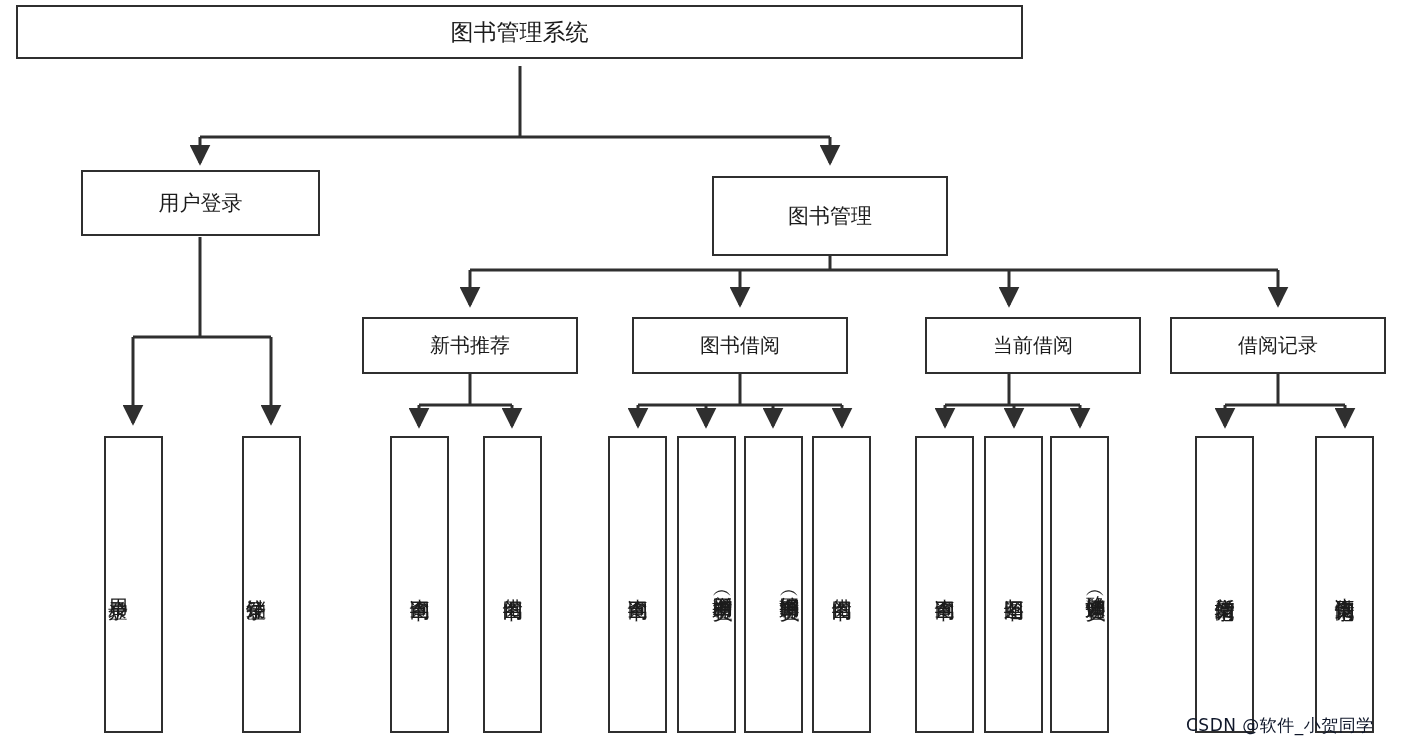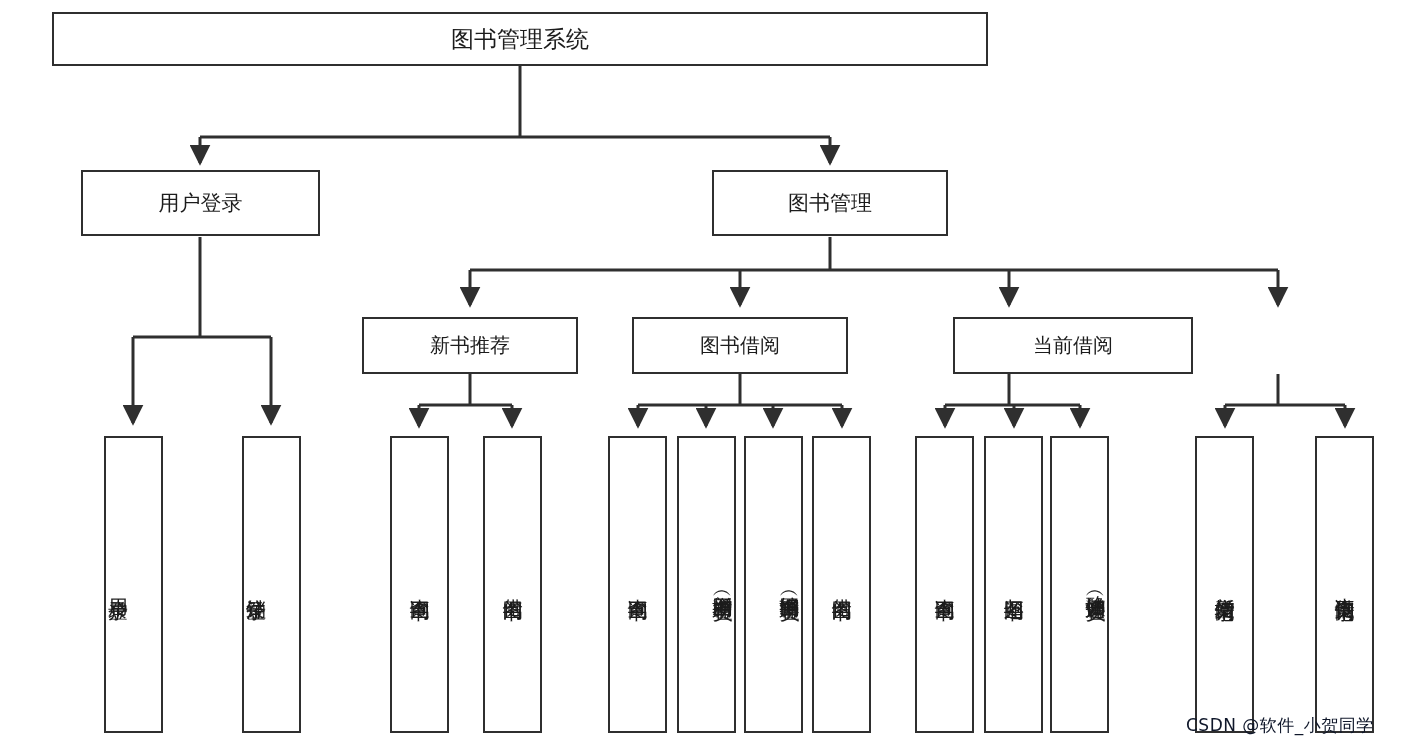--- a/index.html
+++ b/index.html
@@ -127,39 +127,42 @@
       <path d="M 1014 405 L 1014 426" marker-end="url(#arrow)"></path>
       <path d="M 1080 405 L 1080 426" marker-end="url(#arrow)"></path>
 
       <path d="M 1278 374 L 1278 405"></path>
       <path d="M 1225 405 L 1345 405"></path>
       <path d="M 1225 405 L 1225 426" marker-end="url(#arrow)"></path>
       <path d="M 1345 405 L 1345 426" marker-end="url(#arrow)"></path>
     </g>
   </svg>
 
-  <div class="node root" style="left:16px; top:12px; width:936px; height:54px;margin-left:36px;">
+  <div class="node root" style="left:16px; top:5px; width:1007px; height:54px;">
     <span class="label">图书管理系统</span>
   </div>
 
   <div class="node level2" style="left:81px; top:170px; width:239px; height:66px;">
     <span class="label">用户登录</span>
   </div>
-  <div class="node level2" style="left:712px; top:170px; width:236px; height:66px;font-family:Liberation Serif, serif;">
+  <div class="node level2" style="left:712px; top:176px; width:236px; height:80px;font-family:Liberation Serif, serif;">
     <span class="label">图书管理</span>
   </div>
 
   <div class="node level3" style="left:362px; top:317px; width:216px; height:57px;">
     <span class="label">新书推荐</span>
   </div>
   <div class="node level3" style="left:632px; top:317px; width:216px; height:57px;justify-content:center;">
     <span class="label">图书借阅</span>
   </div>
-  <div class="node level3" style="left:953px; top:317px; width:240px; height:57px;">
+  <div class="node level3" style="left:925px; top:317px; width:216px; height:57px;">
     <span class="label">当前借阅</span>
+  </div>
+  <div class="node level3" style="left:1170px; top:317px; width:216px; height:57px;">
+    <span class="label">借阅记录</span>
   </div>
 
   <div class="node leaf align-end" style="left:104px; top:436px; width:59px; height:297px;">
     <span class="label">用户登录</span>
   </div>
   <div class="node leaf align-end" style="left:242px; top:436px; width:59px; height:297px;">
     <span class="label">注销登录</span>
   </div>
 
   <div class="node leaf" style="left:390px; top:436px; width:59px; height:297px;">

